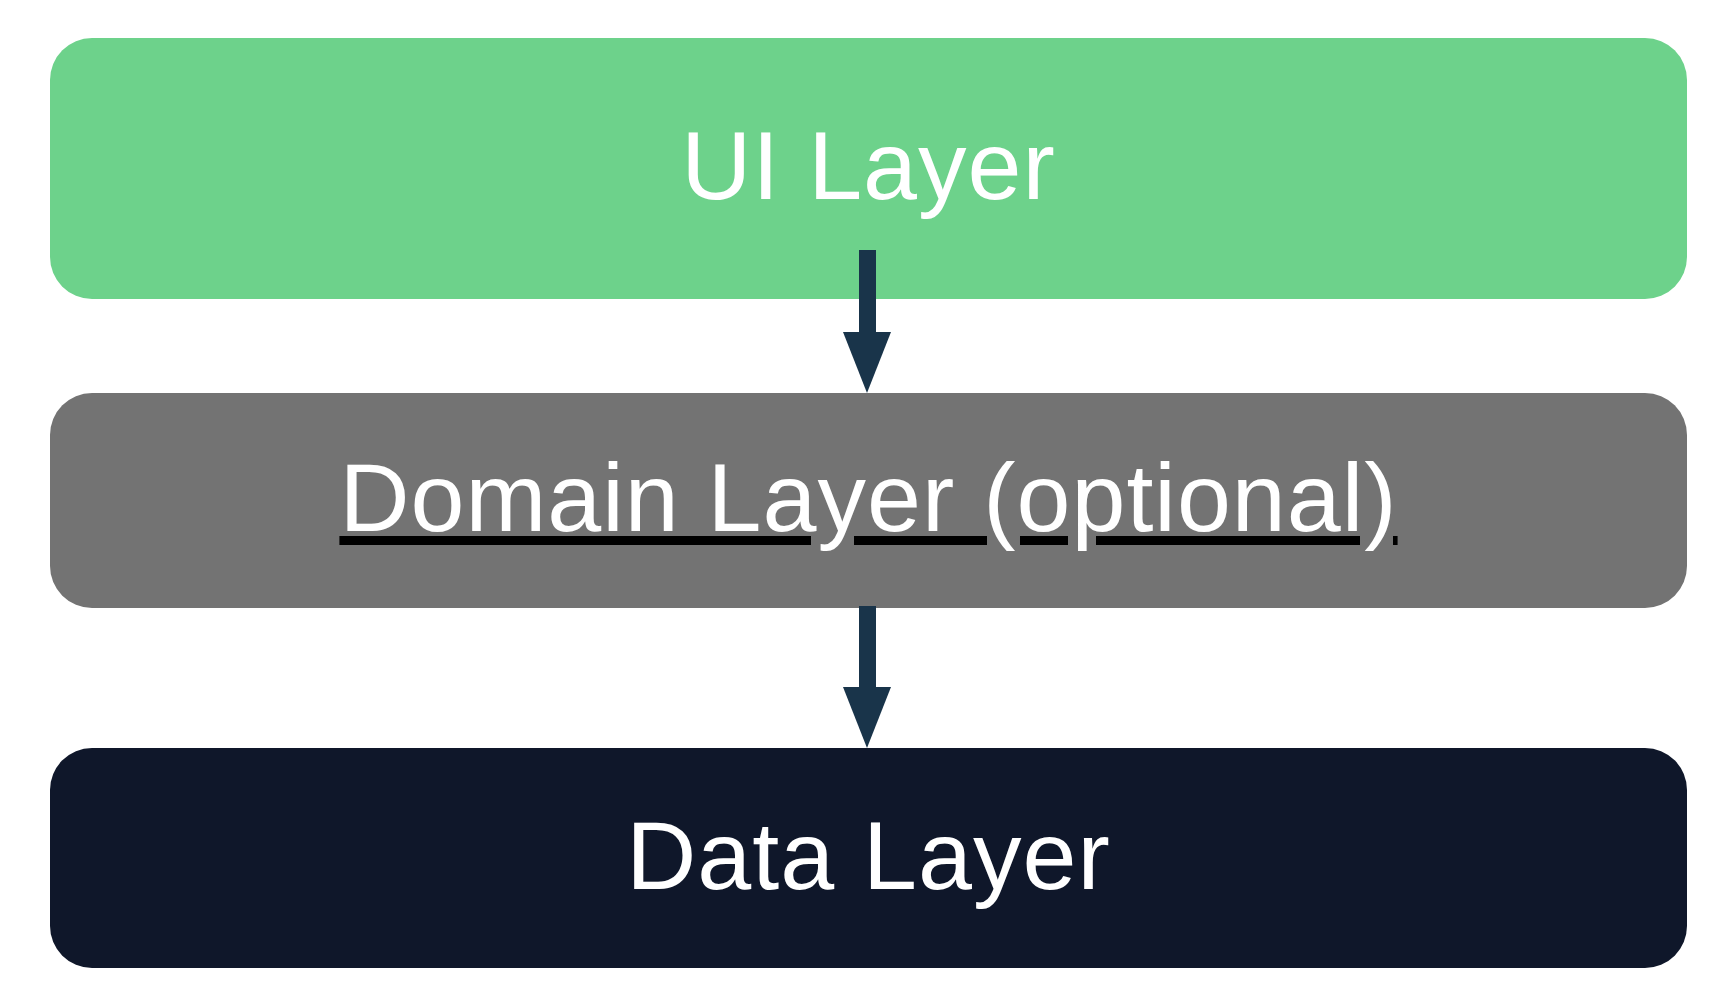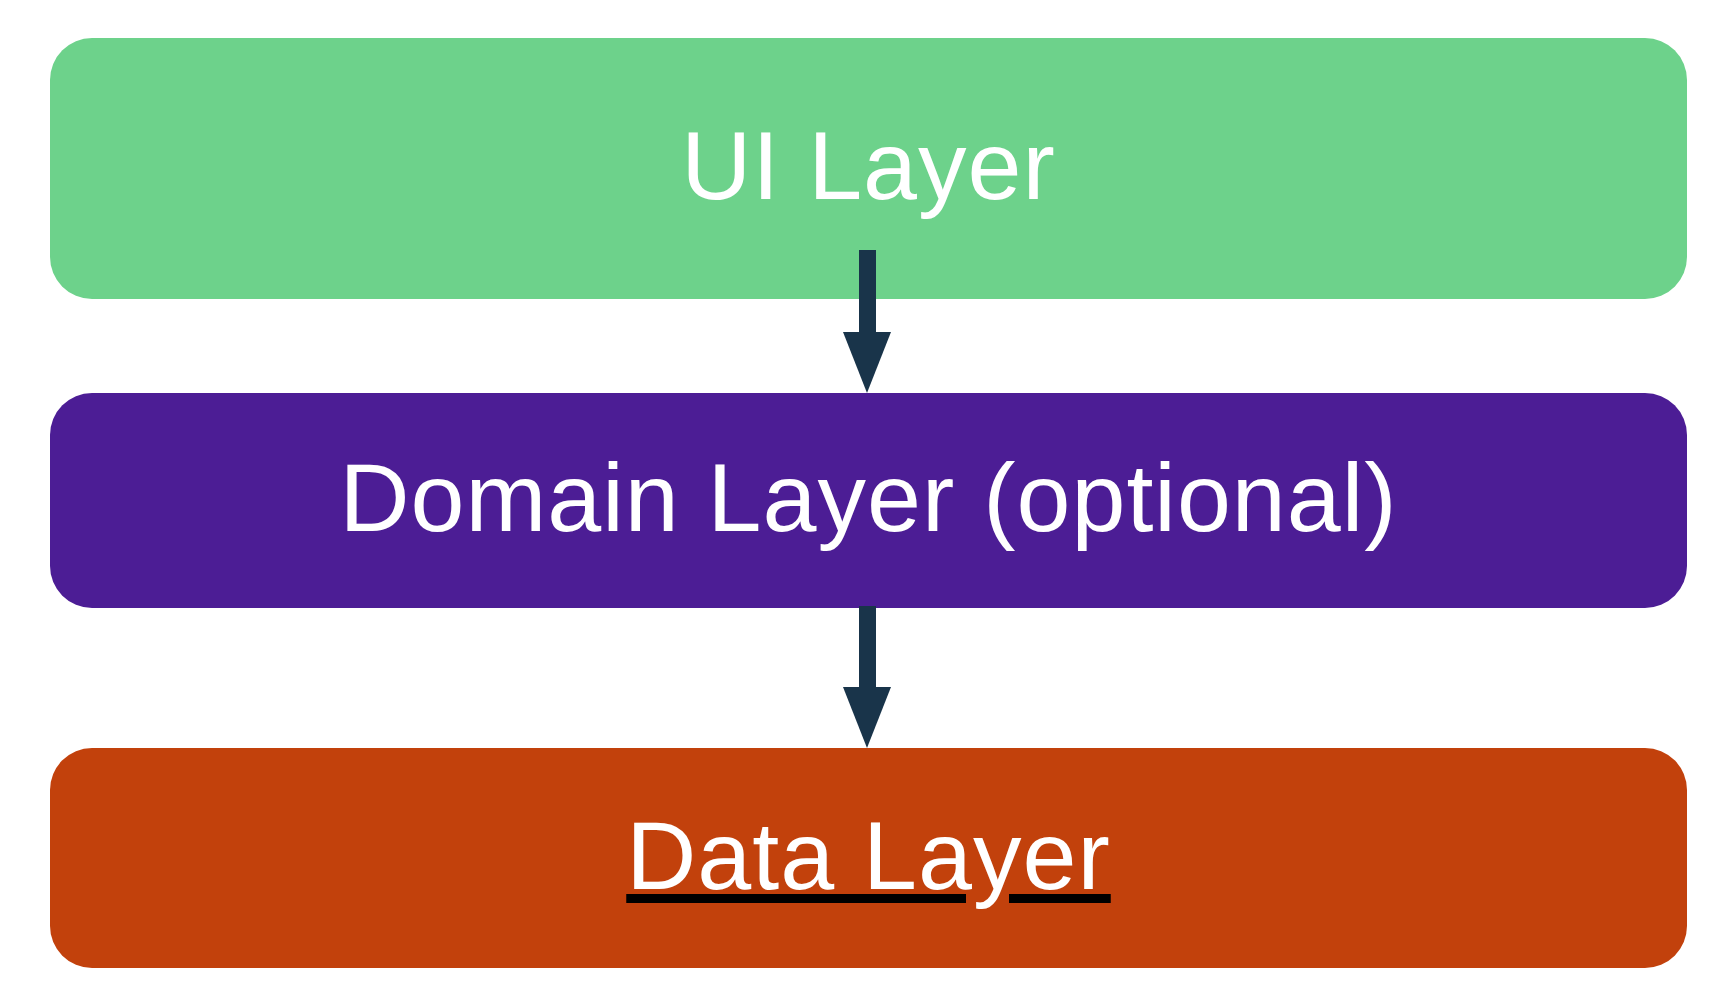--- a/index.html
+++ b/index.html
@@ -69,26 +69,26 @@
 
   <div class="layer-box box-ui" style="background-color: rgb(109, 210, 139);">
     <span class="label">UI Layer</span>
   </div>
 
   <div class="down-arrow arrow-1">
     <div class="shaft" style="background-color: rgb(25, 52, 74);"></div>
     <div class="head" style="border-top-color: rgb(25, 52, 74);"></div>
   </div>
 
-  <div class="layer-box box-domain" style="background-color: #4c1d95;">
+  <div class="layer-box box-domain" style="background-color: #737373; text-decoration: underline;">
     <span class="label">Domain Layer (optional)</span>
   </div>
 
   <div class="down-arrow arrow-2">
     <div class="shaft" style="background-color: rgb(25, 52, 74);"></div>
     <div class="head" style="border-top-color: rgb(25, 52, 74);"></div>
   </div>
 
-  <div class="layer-box box-data" style="background-color: #c2410c; text-decoration: underline;">
+  <div class="layer-box box-data" style="background-color: #0f172a;">
     <span class="label">Data Layer</span>
   </div>
 
 </div>
 
 </body></html>

